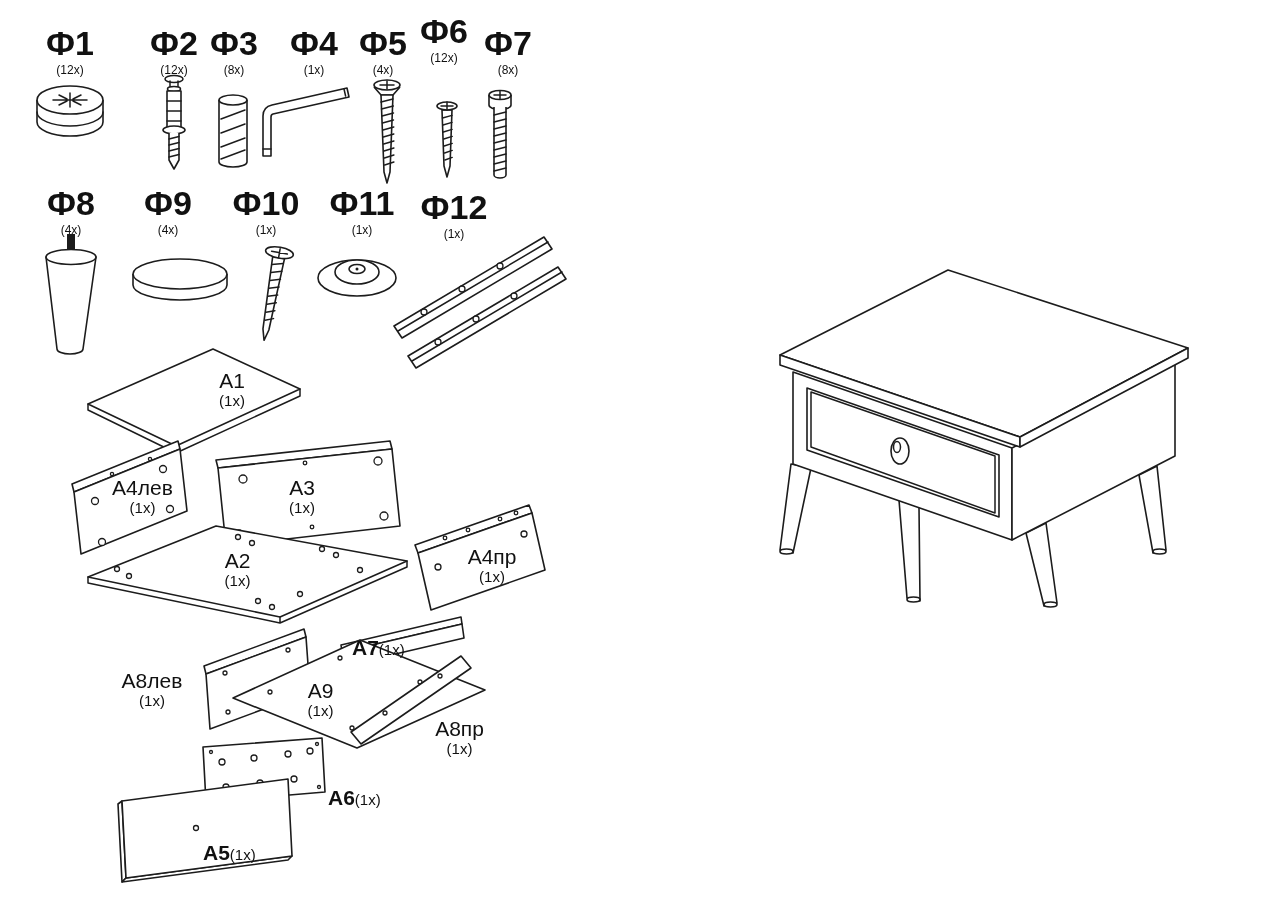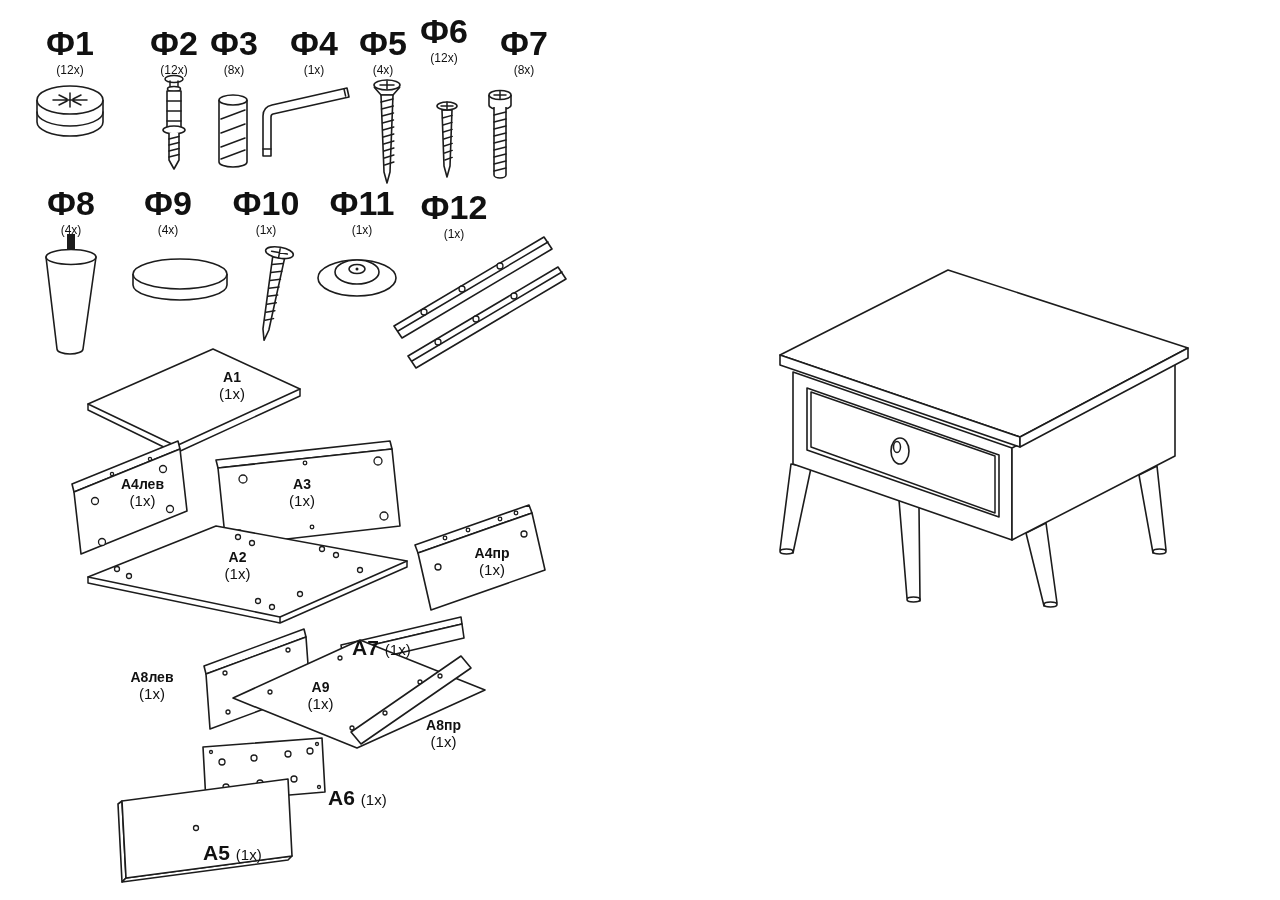--- a/index.html
+++ b/index.html
@@ -7,24 +7,24 @@
   .page{position:relative;width:1280px;height:900px;background:#fff;overflow:hidden;}
   svg{position:absolute;left:0;top:0;}
   .ln{stroke:#1c1c1c;stroke-width:1.5;fill:none;stroke-linecap:round;stroke-linejoin:round;}
   .fw{stroke:#1c1c1c;stroke-width:1.6;fill:#ffffff;stroke-linejoin:round;}
   .dot{fill:#1c1c1c;stroke:none;}
   .hole{stroke:#1c1c1c;stroke-width:1.3;fill:#fff;}
   .lbl{position:absolute;text-align:center;}
   .lbl .pid{font-weight:bold;font-size:34px;line-height:1.05;}
   .lbl .pqty{font-size:12px;line-height:1.2;margin-top:1px;}
   .plbl{position:absolute;text-align:center;}
-  .plbl .pid{font-weight:bold;font-size:14px;line-height:1.05;}
+  .plbl .pid{font-weight:normal;font-size:21px;line-height:1.05;}
   .plbl .pqty{font-size:15px;line-height:1.2;}
   .ilbl{position:absolute;white-space:nowrap;font-size:15px;}
-  .ilbl .pid{font-weight:bold;font-size:21px;margin-right:6px;}
+  .ilbl .pid{font-weight:bold;font-size:21px;}
 </style>
 </head>
 <body>
 
 <div class="page">
 
 <svg width="1280" height="900" viewBox="0 0 1280 900">
 
   <g>
     <path class="fw" d="M37,100 v22 a33,14 0 0 0 66,0 v-22"></path>
@@ -266,21 +266,21 @@
   <div class="pqty">(1x)</div>
 </div>
 <div class="lbl" style="left:347px;top:26px;width:72px">
   <div class="pid">Ф5</div>
   <div class="pqty">(4x)</div>
 </div>
 <div class="lbl" style="left:406px;top:14px;width:76px">
   <div class="pid">Ф6</div>
   <div class="pqty">(12x)</div>
 </div>
-<div class="lbl" style="left:488px;top:26px;width:72px">
+<div class="lbl" style="left:472px;top:26px;width:72px">
   <div class="pid">Ф7</div>
   <div class="pqty">(8x)</div>
 </div>
 
 <div class="lbl" style="left:31px;top:186px;width:80px">
   <div class="pid">Ф8</div>
   <div class="pqty">(4x)</div>
 </div>
 <div class="lbl" style="left:128px;top:186px;width:80px">
   <div class="pid">Ф9</div>
@@ -323,21 +323,21 @@
   <span class="pid">A7</span><span class="pqty">(1x)</span>
 </div>
 <div class="plbl" style="left:102px;top:670px;width:100px">
   <div class="pid">A8лев</div>
   <div class="pqty">(1x)</div>
 </div>
 <div class="plbl" style="left:278px;top:680px;width:85px">
   <div class="pid">A9</div>
   <div class="pqty">(1x)</div>
 </div>
-<div class="plbl" style="left:396px;top:718px;width:95px">
+<div class="plbl" style="left:412px;top:718px;width:95px">
   <div class="pid">A8пр</div>
   <div class="pqty">(1x)</div>
 </div>
 <div class="ilbl" style="left:328px;top:786px;">
   <span class="pid">A6</span><span class="pqty">(1x)</span>
 </div>
 <div class="ilbl" style="left:203px;top:841px;">
   <span class="pid">A5</span><span class="pqty">(1x)</span>
 </div>
 

